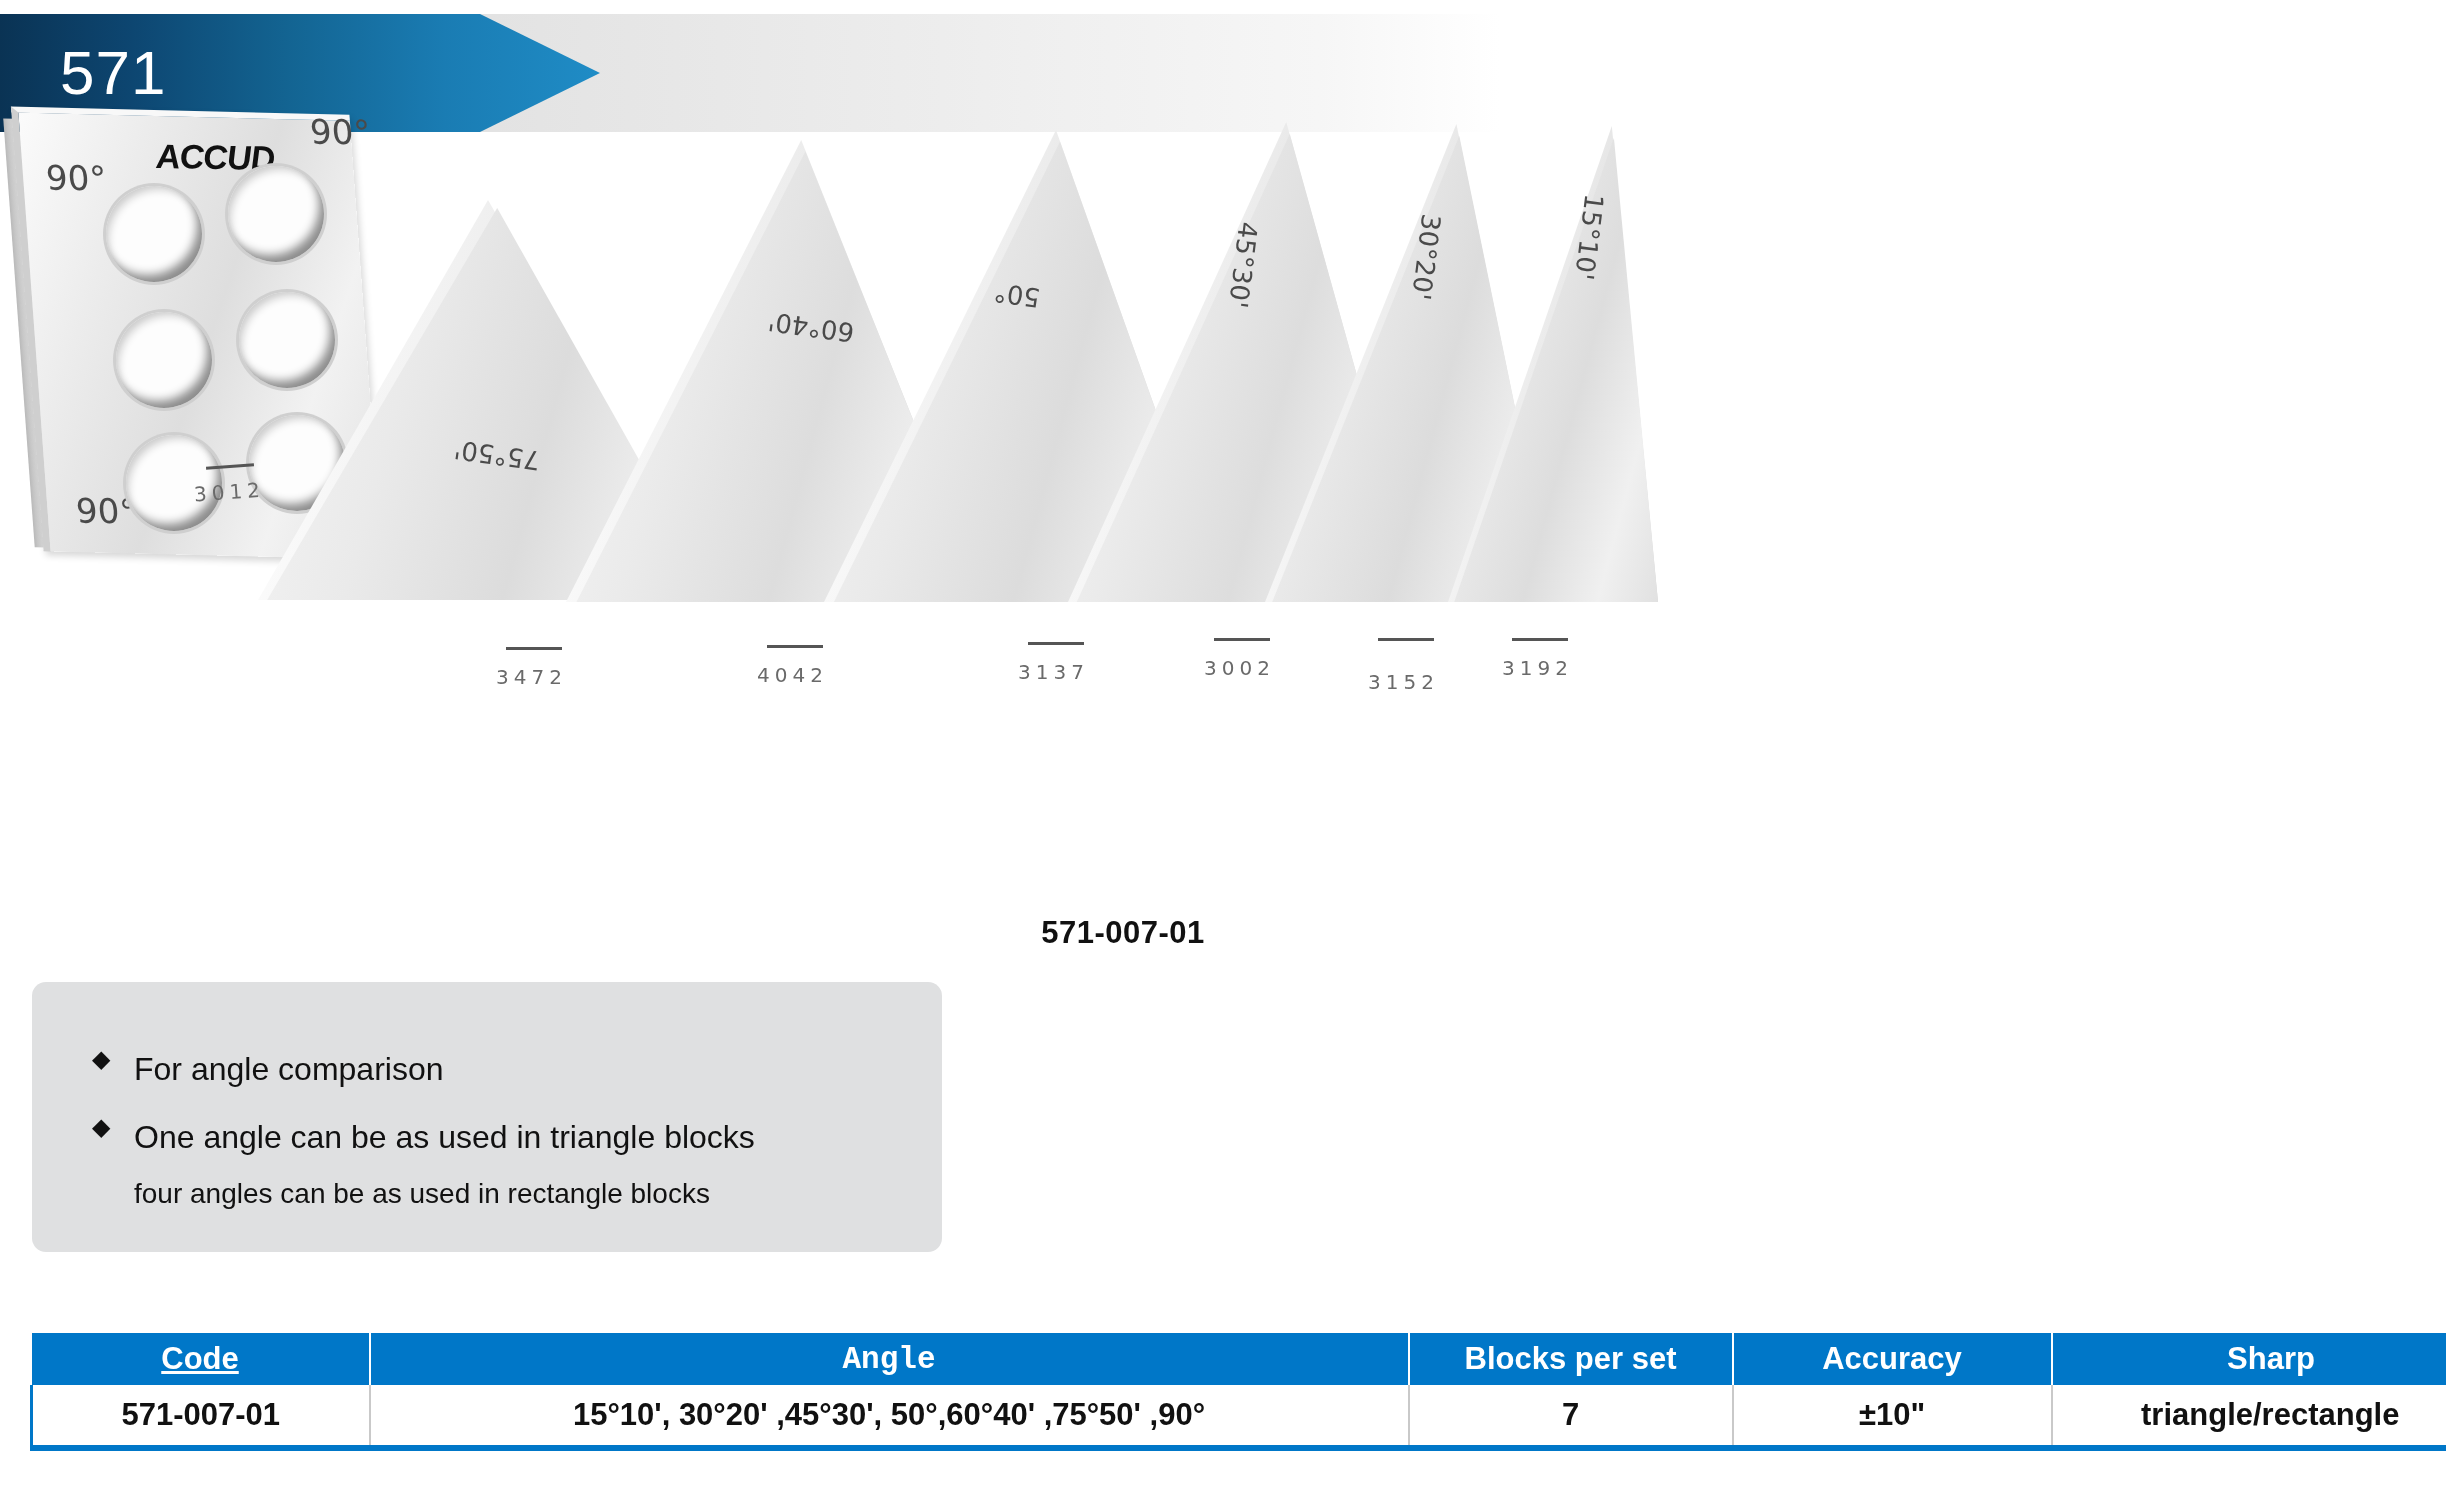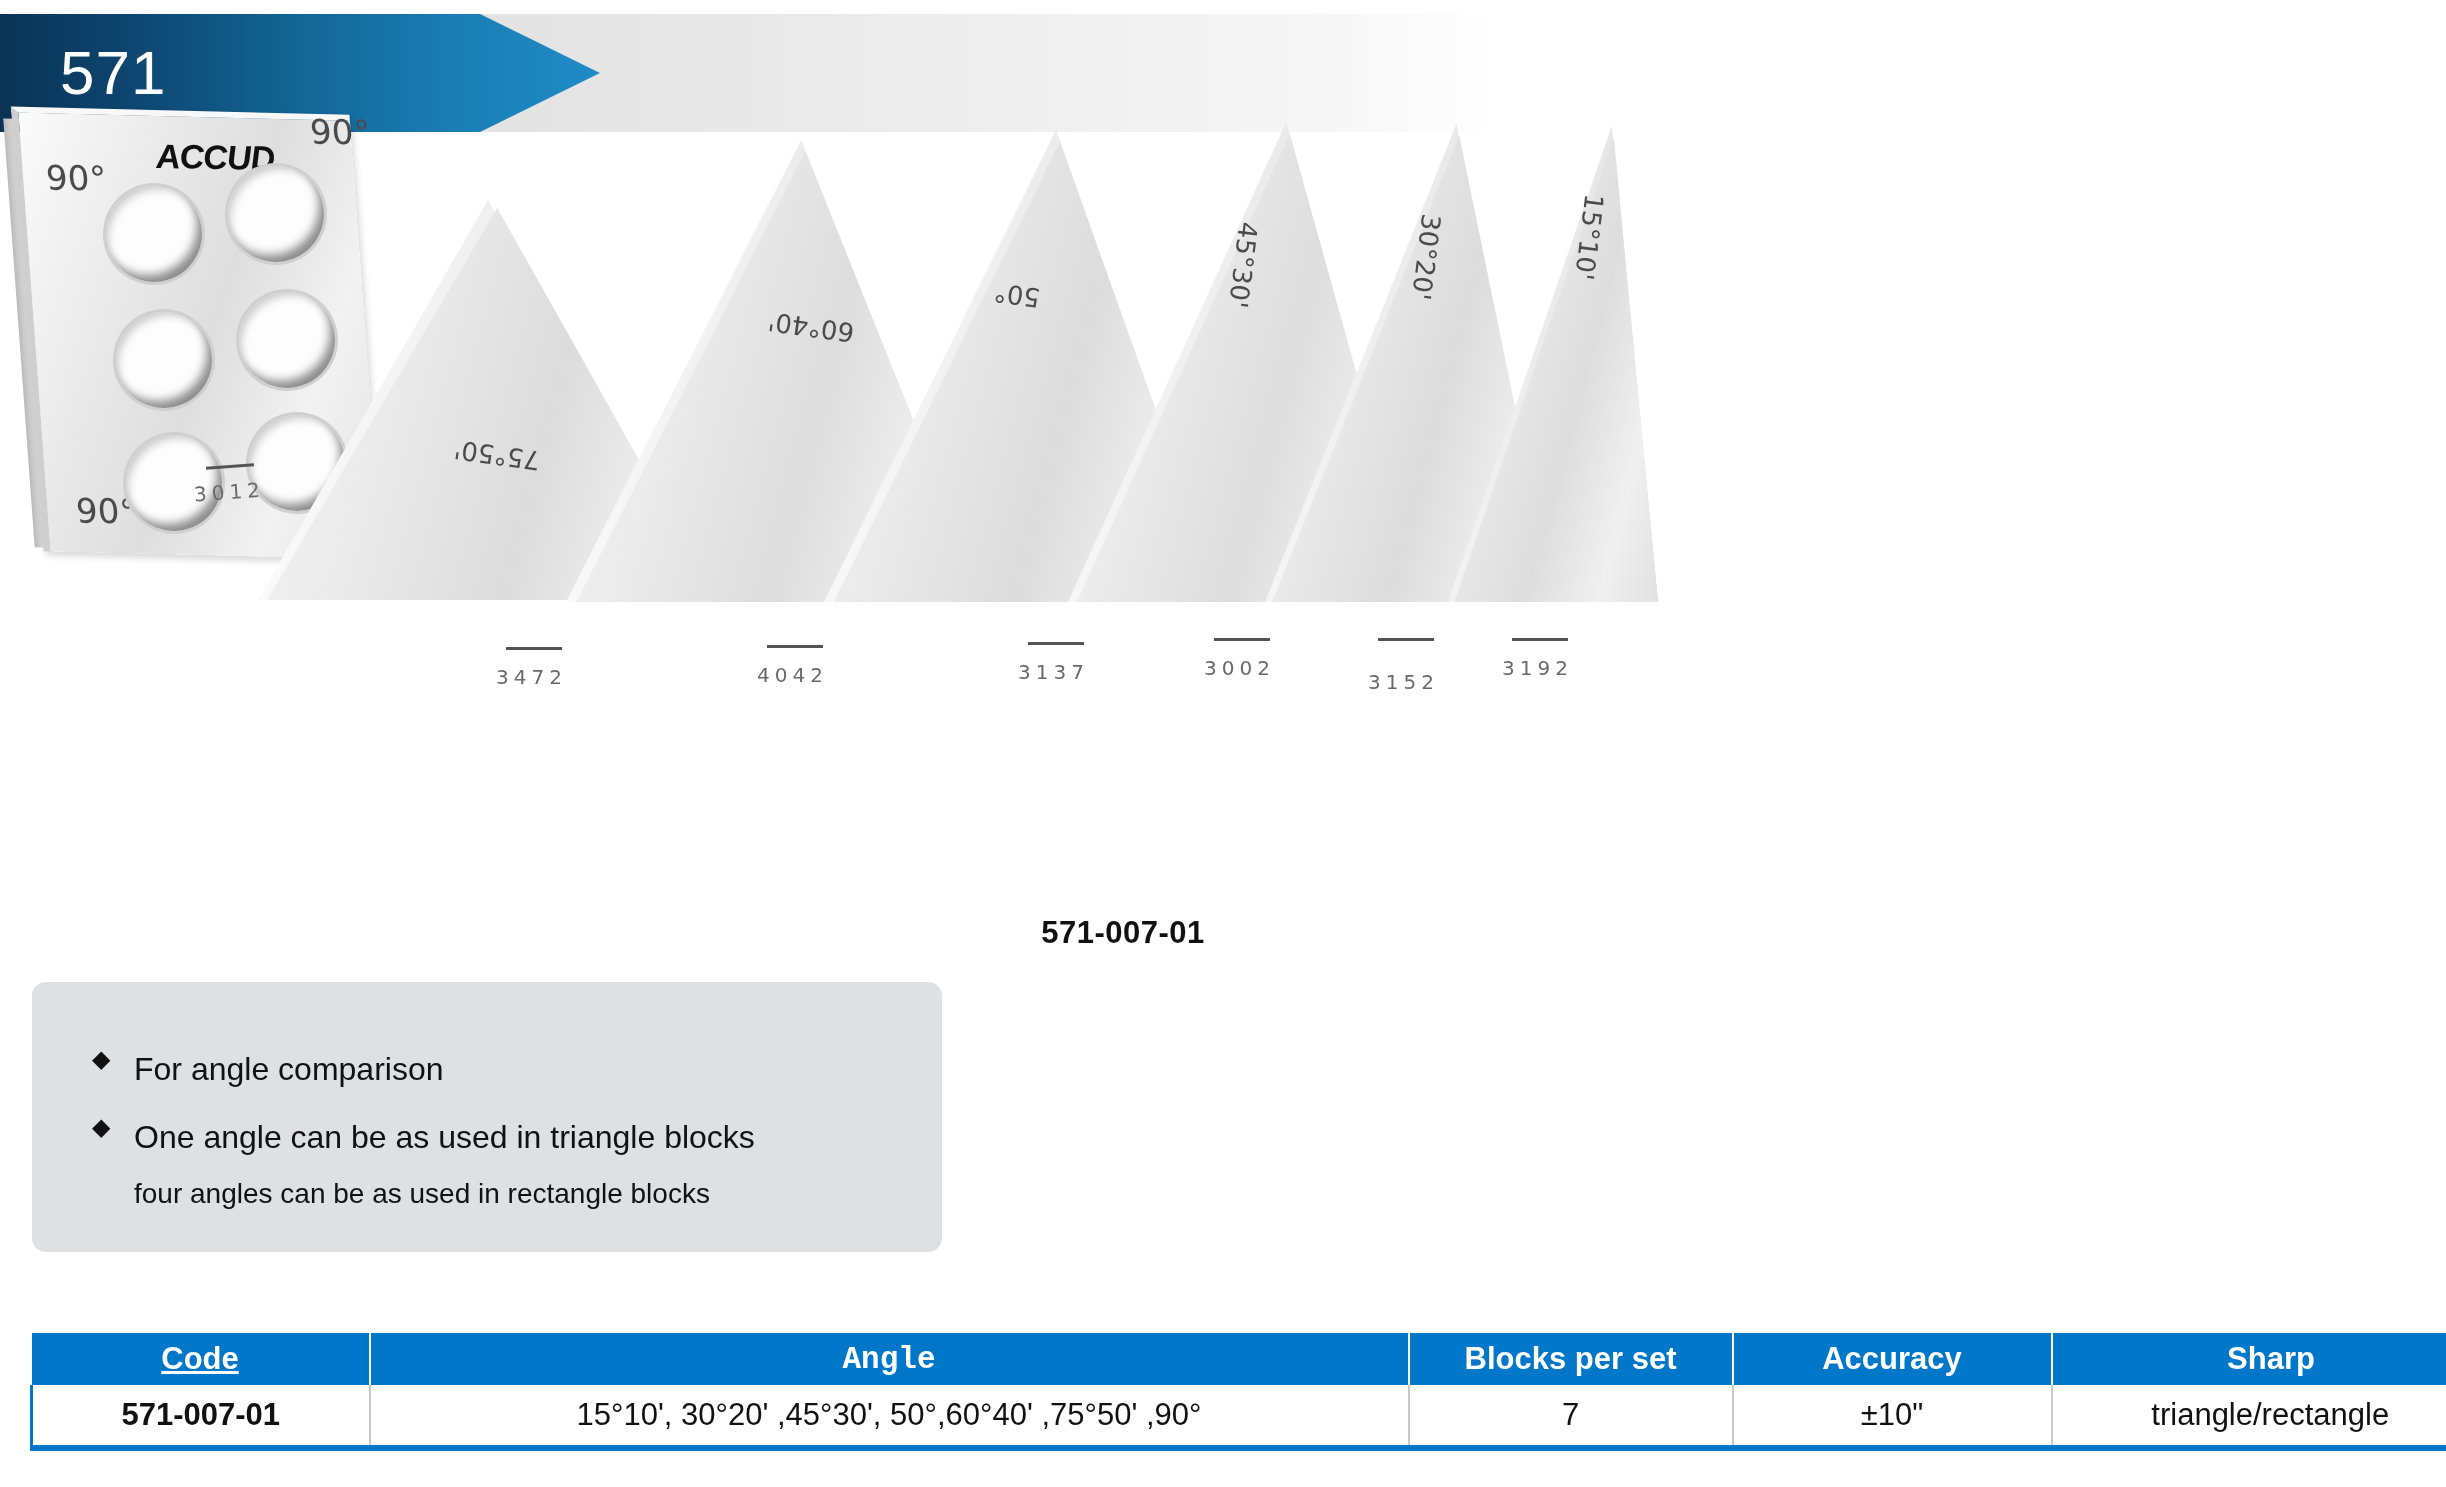--- a/index.html
+++ b/index.html
@@ -67,21 +67,21 @@
   .feat-bullet{position:absolute;left:0;top:0;color:#111;font-size:24px;}
   .feat-text{position:absolute;left:42px;top:-2px;margin-top:12px;}
   .feat-cont{position:absolute;left:102px;color:#111;font-size:28px;white-space:nowrap;}
 
   
   #spec-table{position:absolute;left:30px;top:1333px;width:2390px;}
   #spec-table table{border-collapse:collapse;width:2390px;table-layout:fixed;}
   #spec-table th{background:#0077c8;color:#ffffff;font-size:31px;font-weight:bold;
       height:52px;border-right:2px solid #ffffff;padding:0 6px;}
   #spec-table th:last-child{border-right:none;}
-  #spec-table td{background:#ffffff;color:#111;font-size:31px;font-weight:normal;
+  #spec-table td{background:#ffffff;color:#111;font-size:31px;font-weight:bold;
       height:60px;text-align:center;border-right:2px solid #c9c9c9;padding:0 6px;}
   #spec-table td:first-child{font-weight:bold;}
   #spec-table td:last-child{border-right:none;}
   #spec-table tbody tr{border-left:3px solid #0077c8;border-right:3px solid #0077c8;
       border-bottom:6px solid #0077c8;}
   .c0{width:325px;text-decoration:underline;} .c1{width:1025px;font-family:Liberation Mono, monospace;} .c2{width:310px;}
   .c3{width:305px;} .c4{width:425px;}
 </style>
 </head>
 <body>

